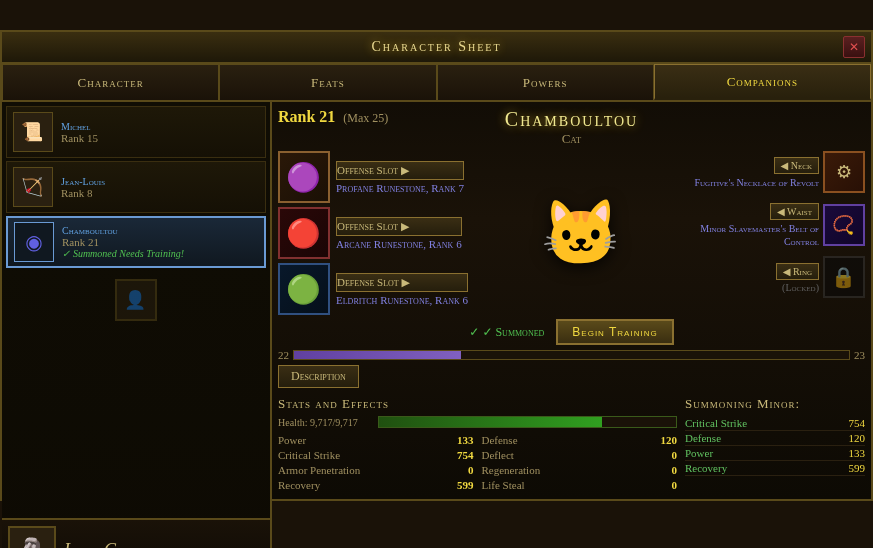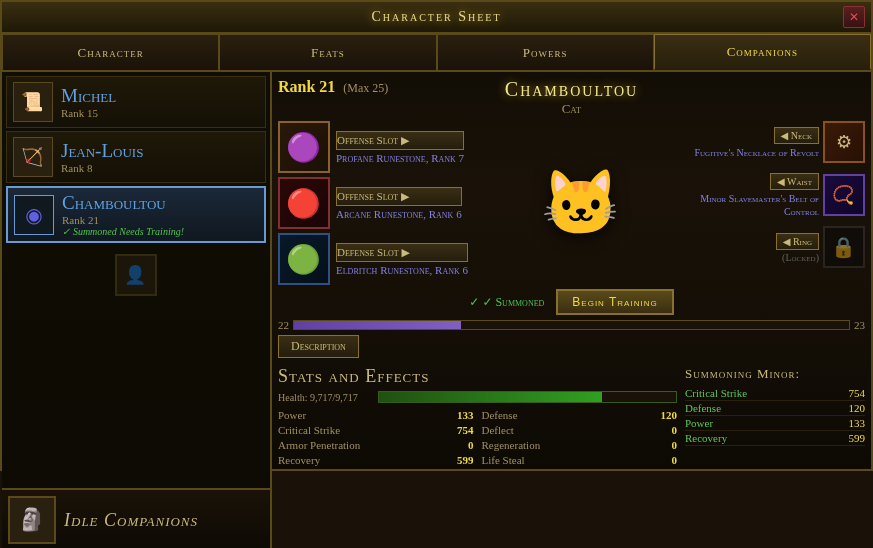--- a/index.html
+++ b/index.html
@@ -13,20 +13,21 @@
       position: relative;
     }
 
     
     .main-wrapper {
       width: 873px;
       height: 471px;
       background: linear-gradient(180deg, #0d0a04 0%, #1a1208 40%, #0d0a04 100%);
       border: 2px solid #5a4a1a;
       position: relative;
+      margin-top: 30px;
     }
 
     
     .title-bar {
       width: 100%;
       height: 32px;
       background: linear-gradient(180deg, #3a2e10 0%, #1e1808 100%);
       border-bottom: 2px solid #5a4a1a;
       display: flex;
       align-items: center;
@@ -123,21 +124,21 @@
       background: #2a2010;
       margin-right: 8px;
       flex-shrink: 0;
       display: flex;
       align-items: center;
       justify-content: center;
       font-size: 18px;
     }
     .companion-name {
       font-variant: small-caps;
-      font-size: 19px;
+      font-size: 10px;
       color: #60a0e0;
     }
     .companion-rank {
       font-size: 11px;
       color: #a09060;
     }
     .companion-status {
       font-size: 10px;
       color: #50c050;
       font-style: italic;
@@ -376,21 +377,21 @@
     
     .stats-section {
       display: flex;
       gap: 8px;
     }
     .stats-left {
       flex: 1;
     }
     .stats-title {
       font-variant: small-caps;
-      font-size: 18px;
+      font-size: 13px;
       color: #c9b97a;
       margin-bottom: 4px;
       letter-spacing: 1px;
     }
     .health-bar-row {
       display: flex;
       align-items: center;
       gap: 20px;
       margin-bottom: 6px;
     }

